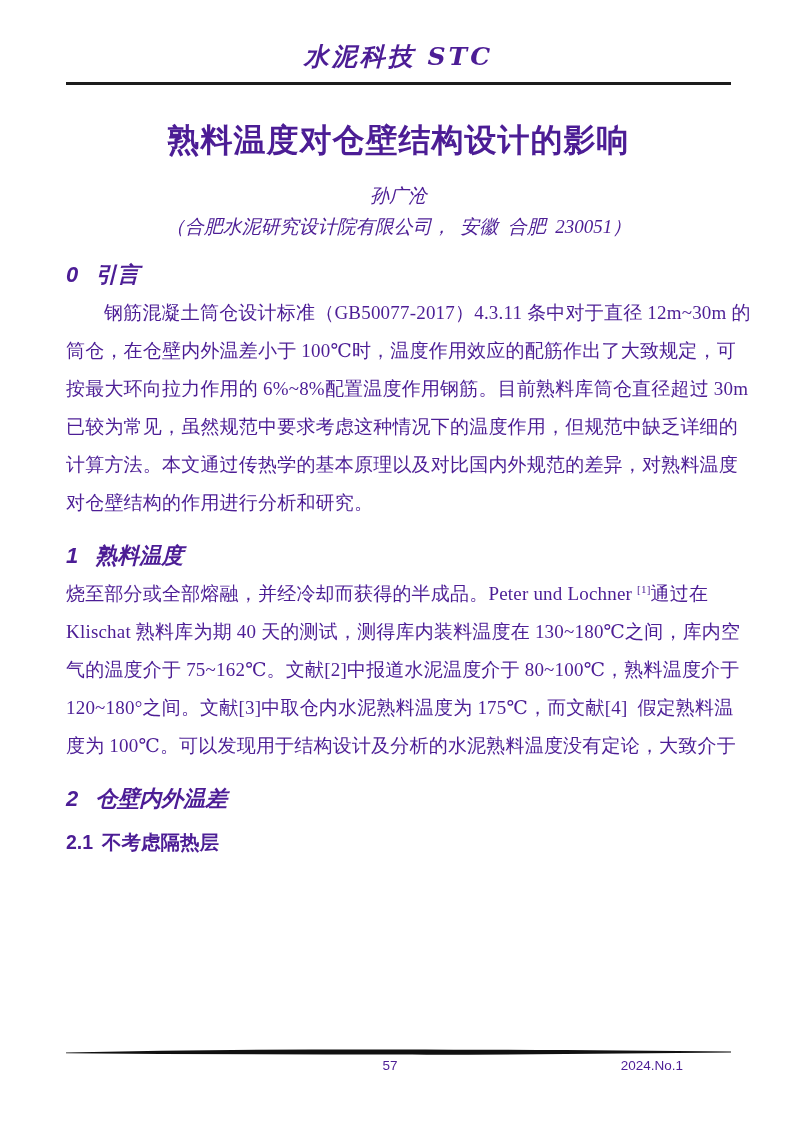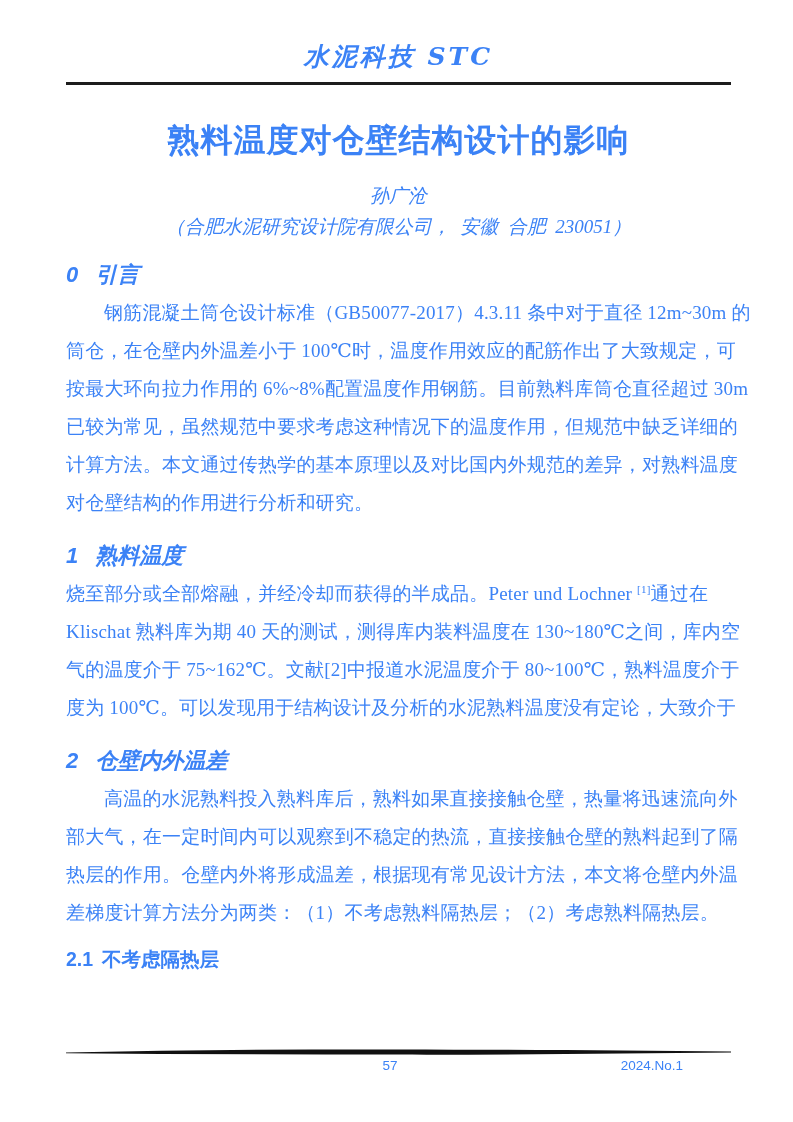--- a/index.html
+++ b/index.html
@@ -5,21 +5,21 @@
   html, body { margin: 0; padding: 0; background: #e8e8e8; }
   .page {
     position: relative;
     width: 793px;
     height: 1122px;
     margin: 0 auto;
     background: #ffffff;
     box-sizing: border-box;
     padding: 38px 62px 0 66px;
     font-family: "Liberation Serif", "DejaVu Serif", serif;
-    color: #3b82f6;
+    color: #4c1d95;
     overflow: hidden;
   }
   
   .header-title {
     text-align: center;
     font-family: "DejaVu Serif", serif;
     font-style: italic;
     font-weight: bold;
     font-size: 25px;
     line-height: 38px;
@@ -140,29 +140,24 @@
         <div class="para-line">按最大环向拉力作用的 6%~8%配置温度作用钢筋。目前熟料库筒仓直径超过 30m</div>
         <div class="para-line">已较为常见，虽然规范中要求考虑这种情况下的温度作用，但规范中缺乏详细的</div>
         <div class="para-line">计算方法。本文通过传热学的基本原理以及对比国内外规范的差异，对熟料温度</div>
         <div class="para-line">对仓壁结构的作用进行分析和研究。</div>
       </div>
       <div class="section-heading level-1"><span class="h-no">1</span><span class="h-text">熟料温度</span></div>
       <div class="paragraph">
         <div class="para-line">烧至部分或全部熔融，并经冷却而获得的半成品。Peter und Lochner <sup>[1]</sup>通过在</div>
         <div class="para-line">Klischat 熟料库为期 40 天的测试，测得库内装料温度在 130~180℃之间，库内空</div>
         <div class="para-line">气的温度介于 75~162℃。文献[2]中报道水泥温度介于 80~100℃，熟料温度介于</div>
+        <div class="para-line">120~180°之间。文献[3]中取仓内水泥熟料温度为 175℃，而文献[4]  假定熟料温</div>
         <div class="para-line">度为 100℃。可以发现用于结构设计及分析的水泥熟料温度没有定论，大致介于</div>
       </div>
       <div class="section-heading level-1"><span class="h-no">2</span><span class="h-text">仓壁内外温差</span></div>
-      <div class="paragraph">
-        <div class="para-line first">高温的水泥熟料投入熟料库后，熟料如果直接接触仓壁，热量将迅速流向外</div>
-        <div class="para-line">部大气，在一定时间内可以观察到不稳定的热流，直接接触仓壁的熟料起到了隔</div>
-        <div class="para-line">热层的作用。仓壁内外将形成温差，根据现有常见设计方法，本文将仓壁内外温</div>
-        <div class="para-line">差梯度计算方法分为两类：（1）不考虑熟料隔热层；（2）考虑熟料隔热层。</div>
-      </div>
       <div class="section-heading level-2"><span class="h-no">2.1</span><span class="h-text">不考虑隔热层</span></div>
     </div>
 
   <div class="footer">
     <svg class="footer-rule" viewBox="0 0 663 8" preserveAspectRatio="none" aria-hidden="true">
       <path d="M0,4.4 C110,2.2 220,1.2 331,1.4 C440,1.6 560,2.4 663,3.6 L663,4.6 C560,5.8 440,6.8 331,6.6 C220,6.4 110,6.2 0,5.2 Z" fill="#111111"></path>
     </svg>
     <div class="footer-row">
       <div class="page-num">57</div>
       <div class="issue">2024.No.1</div>

